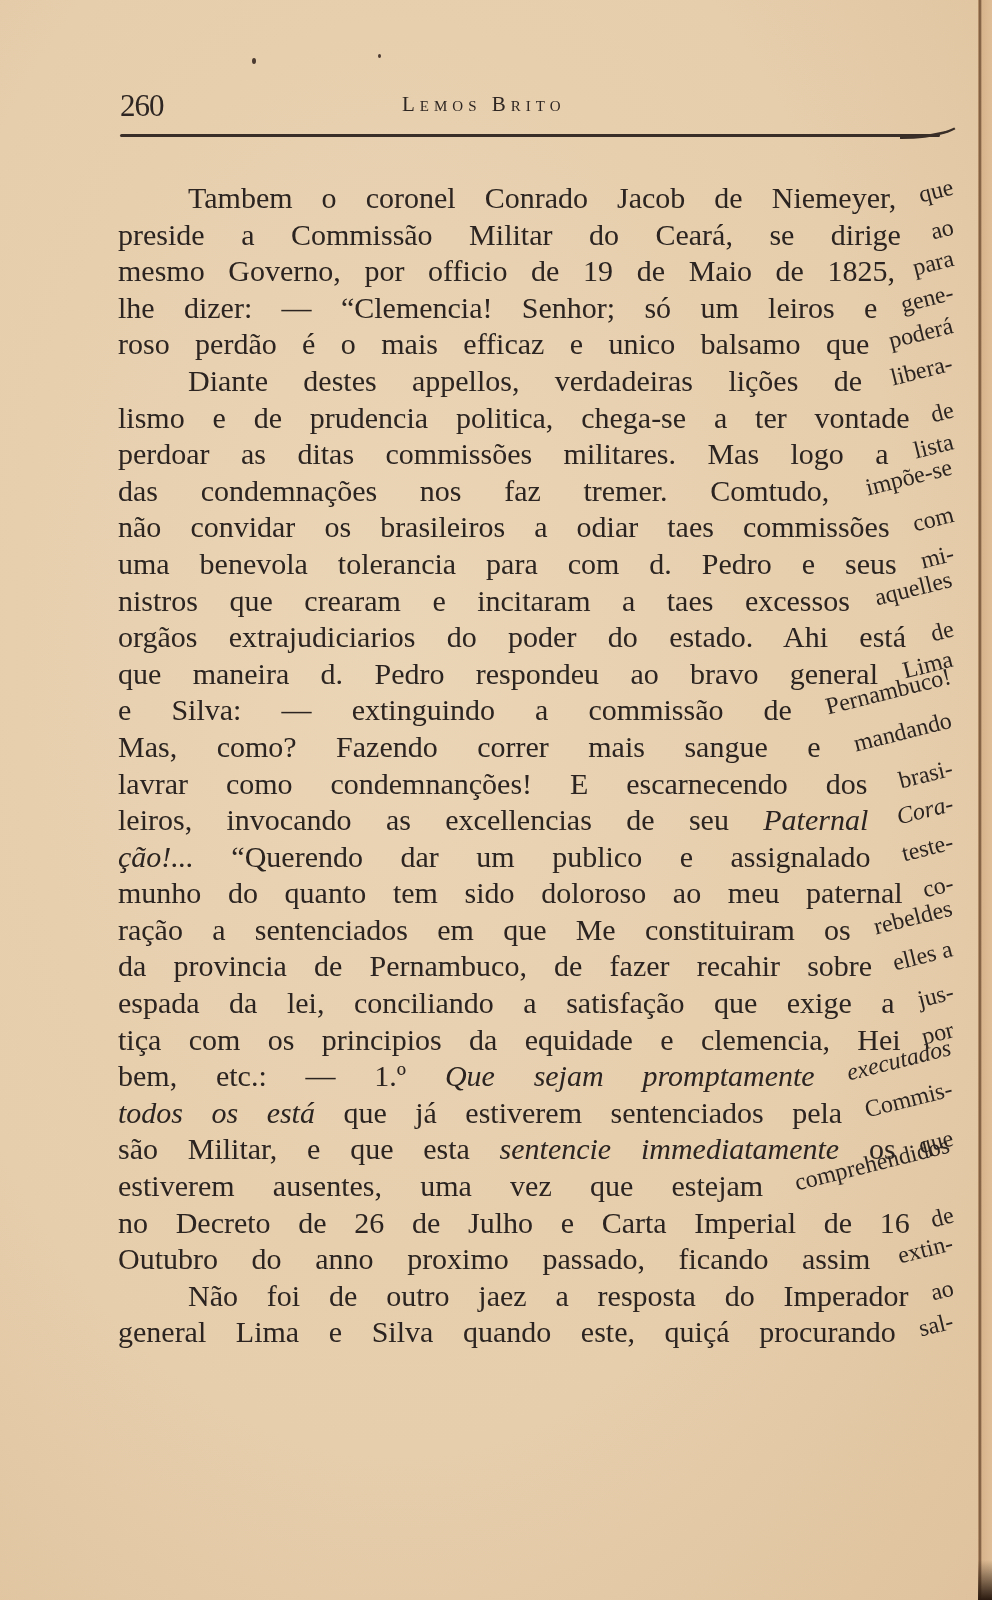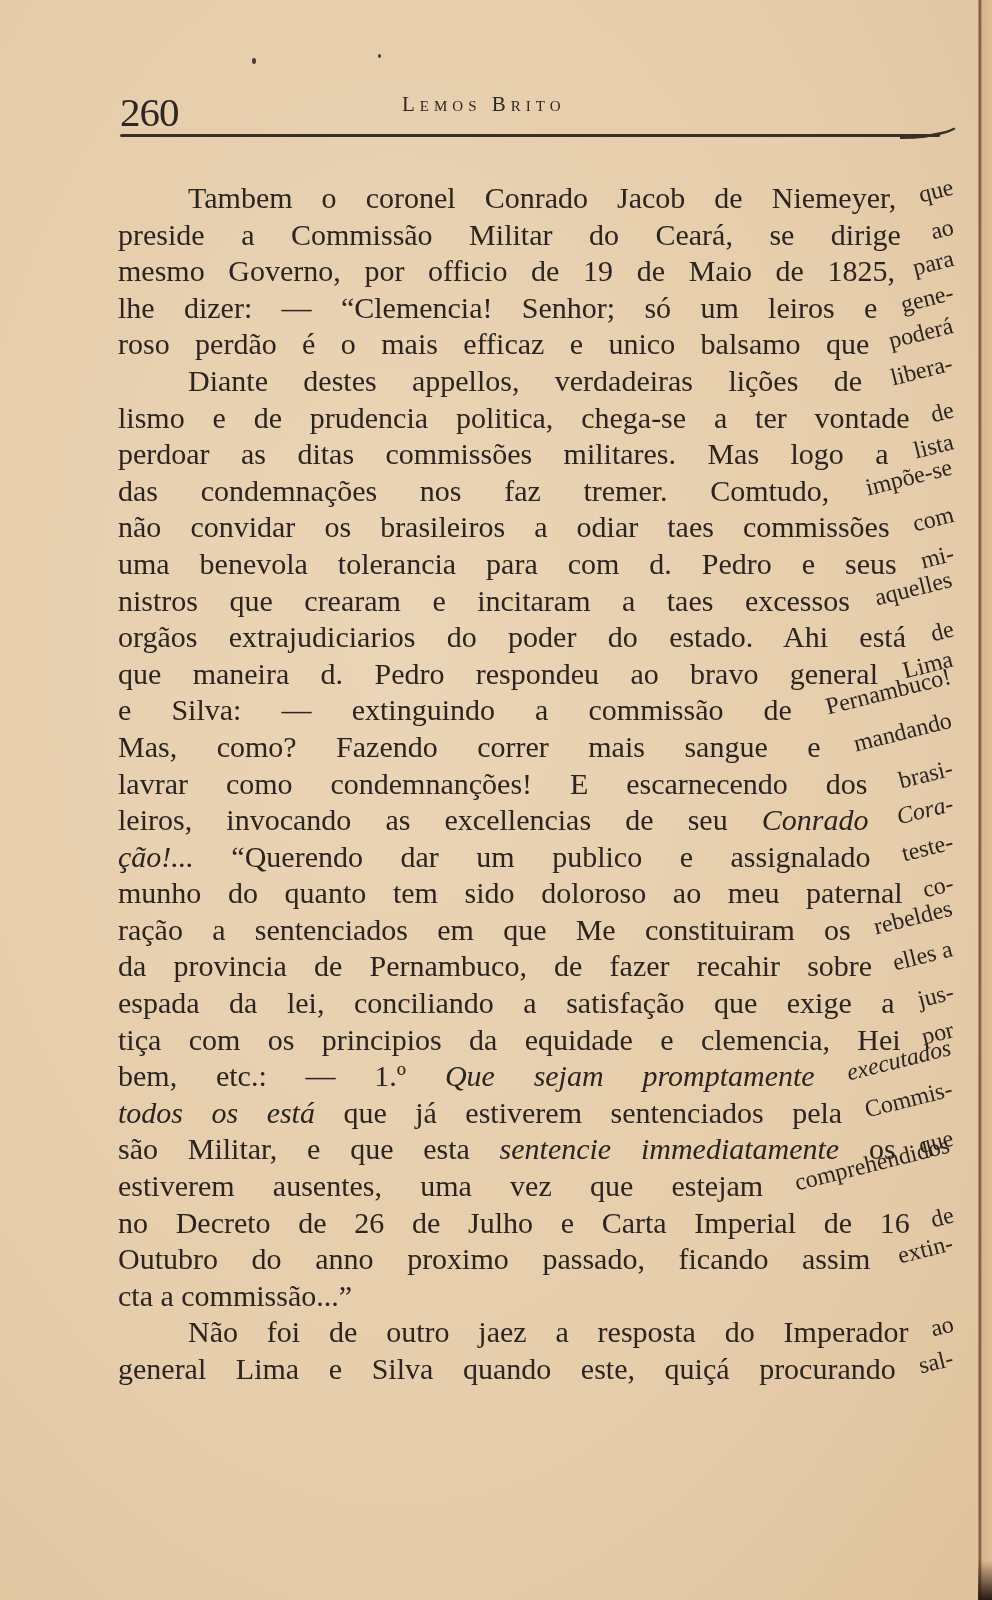--- a/index.html
+++ b/index.html
@@ -44,21 +44,21 @@
       position: absolute;
       left: 120px;
       top: 88px;
       width: 840px;
       height: 40px;
     }
     .page-number {
       position: absolute;
       left: 0;
       top: 0;
-      font-size: 41px;
+      font-size: 31px;
       letter-spacing: -1px;
       color: #2e2622;
     }
     .running-head {
       position: absolute;
       left: 282px;
       top: 4px;
       font-size: 21px;
       letter-spacing: 5px;
       font-variant: small-caps;
@@ -155,34 +155,33 @@
       <div class="line"><span>perdoar as ditas commissões militares. Mas logo a</span> <span class="margin-word">lista</span></div>
       <div class="line"><span>das condemnações nos faz tremer. Comtudo,</span> <span class="margin-word">impõe-se</span></div>
       <div class="line"><span>não convidar os brasileiros a odiar taes commissões</span> <span class="margin-word">com</span></div>
       <div class="line"><span>uma benevola tolerancia para com d. Pedro e seus</span> <span class="margin-word">mi-</span></div>
       <div class="line"><span>nistros que crearam e incitaram a taes excessos</span> <span class="margin-word">aquelles</span></div>
       <div class="line"><span>orgãos extrajudiciarios do poder do estado. Ahi está</span> <span class="margin-word">de</span></div>
       <div class="line"><span>que maneira d. Pedro respondeu ao bravo general</span> <span class="margin-word">Lima</span></div>
       <div class="line"><span>e Silva: — extinguindo a commissão de</span> <span class="margin-word">Pernambuco!</span></div>
       <div class="line"><span>Mas, como? Fazendo correr mais sangue e</span> <span class="margin-word">mandando</span></div>
       <div class="line"><span>lavrar como condemnanções! E escarnecendo dos</span> <span class="margin-word">brasi-</span></div>
-      <div class="line"><span>leiros, invocando as excellencias de seu</span> <i>Conrado</i> <span class="margin-word" style="font-style:italic">Cora-</span></div>
+      <div class="line"><span>leiros, invocando as excellencias de seu</span> <i>Paternal</i> <span class="margin-word" style="font-style:italic">Cora-</span></div>
       <div class="line"><i>ção!...</i> <span>“Querendo dar um publico e assignalado</span> <span class="margin-word">teste-</span></div>
       <div class="line"><span>munho do quanto tem sido doloroso ao meu paternal</span> <span class="margin-word">co-</span></div>
       <div class="line"><span>ração a sentenciados em que Me constituiram os</span> <span class="margin-word">rebeldes</span></div>
       <div class="line"><span>da provincia de Pernambuco, de fazer recahir sobre</span> <span class="margin-word">elles a</span></div>
       <div class="line"><span>espada da lei, conciliando a satisfação que exige a</span> <span class="margin-word">jus-</span></div>
       <div class="line"><span>tiça com os principios da equidade e clemencia, Hei</span> <span class="margin-word">por</span></div>
       <div class="line"><span>bem, etc.: — 1.º</span> <i>Que sejam promptamente</i> <span class="margin-word" style="font-style:italic">executados</span></div>
       <div class="line"><i>todos os está</i> <span>que já estiverem sentenciados pela</span> <span class="margin-word">Commis-</span></div>
       <div class="line"><span>são Militar, e que esta</span> <i>sentencie immediatamente</i> <span>os</span> <span class="margin-word">que</span></div>
       <div class="line"><span>estiverem ausentes, uma vez que estejam</span> <span class="margin-word">comprehendidos</span></div>
       <div class="line"><span>no Decreto de 26 de Julho e Carta Imperial de 16</span> <span class="margin-word">de</span></div>
       <div class="line"><span>Outubro do anno proximo passado, ficando assim</span> <span class="margin-word">extin-</span></div>
-      <div class="line last"><span>cta a commissão...”</span></div>
     </div>
 
     <div>
       <div class="line indent"><span>Não foi de outro jaez a resposta do Imperador</span> <span class="margin-word">ao</span></div>
       <div class="line"><span>general Lima e Silva quando este, quiçá procurando</span> <span class="margin-word">sal-</span></div>
     </div>
   </div>
 </div>
 
 </body></html>

